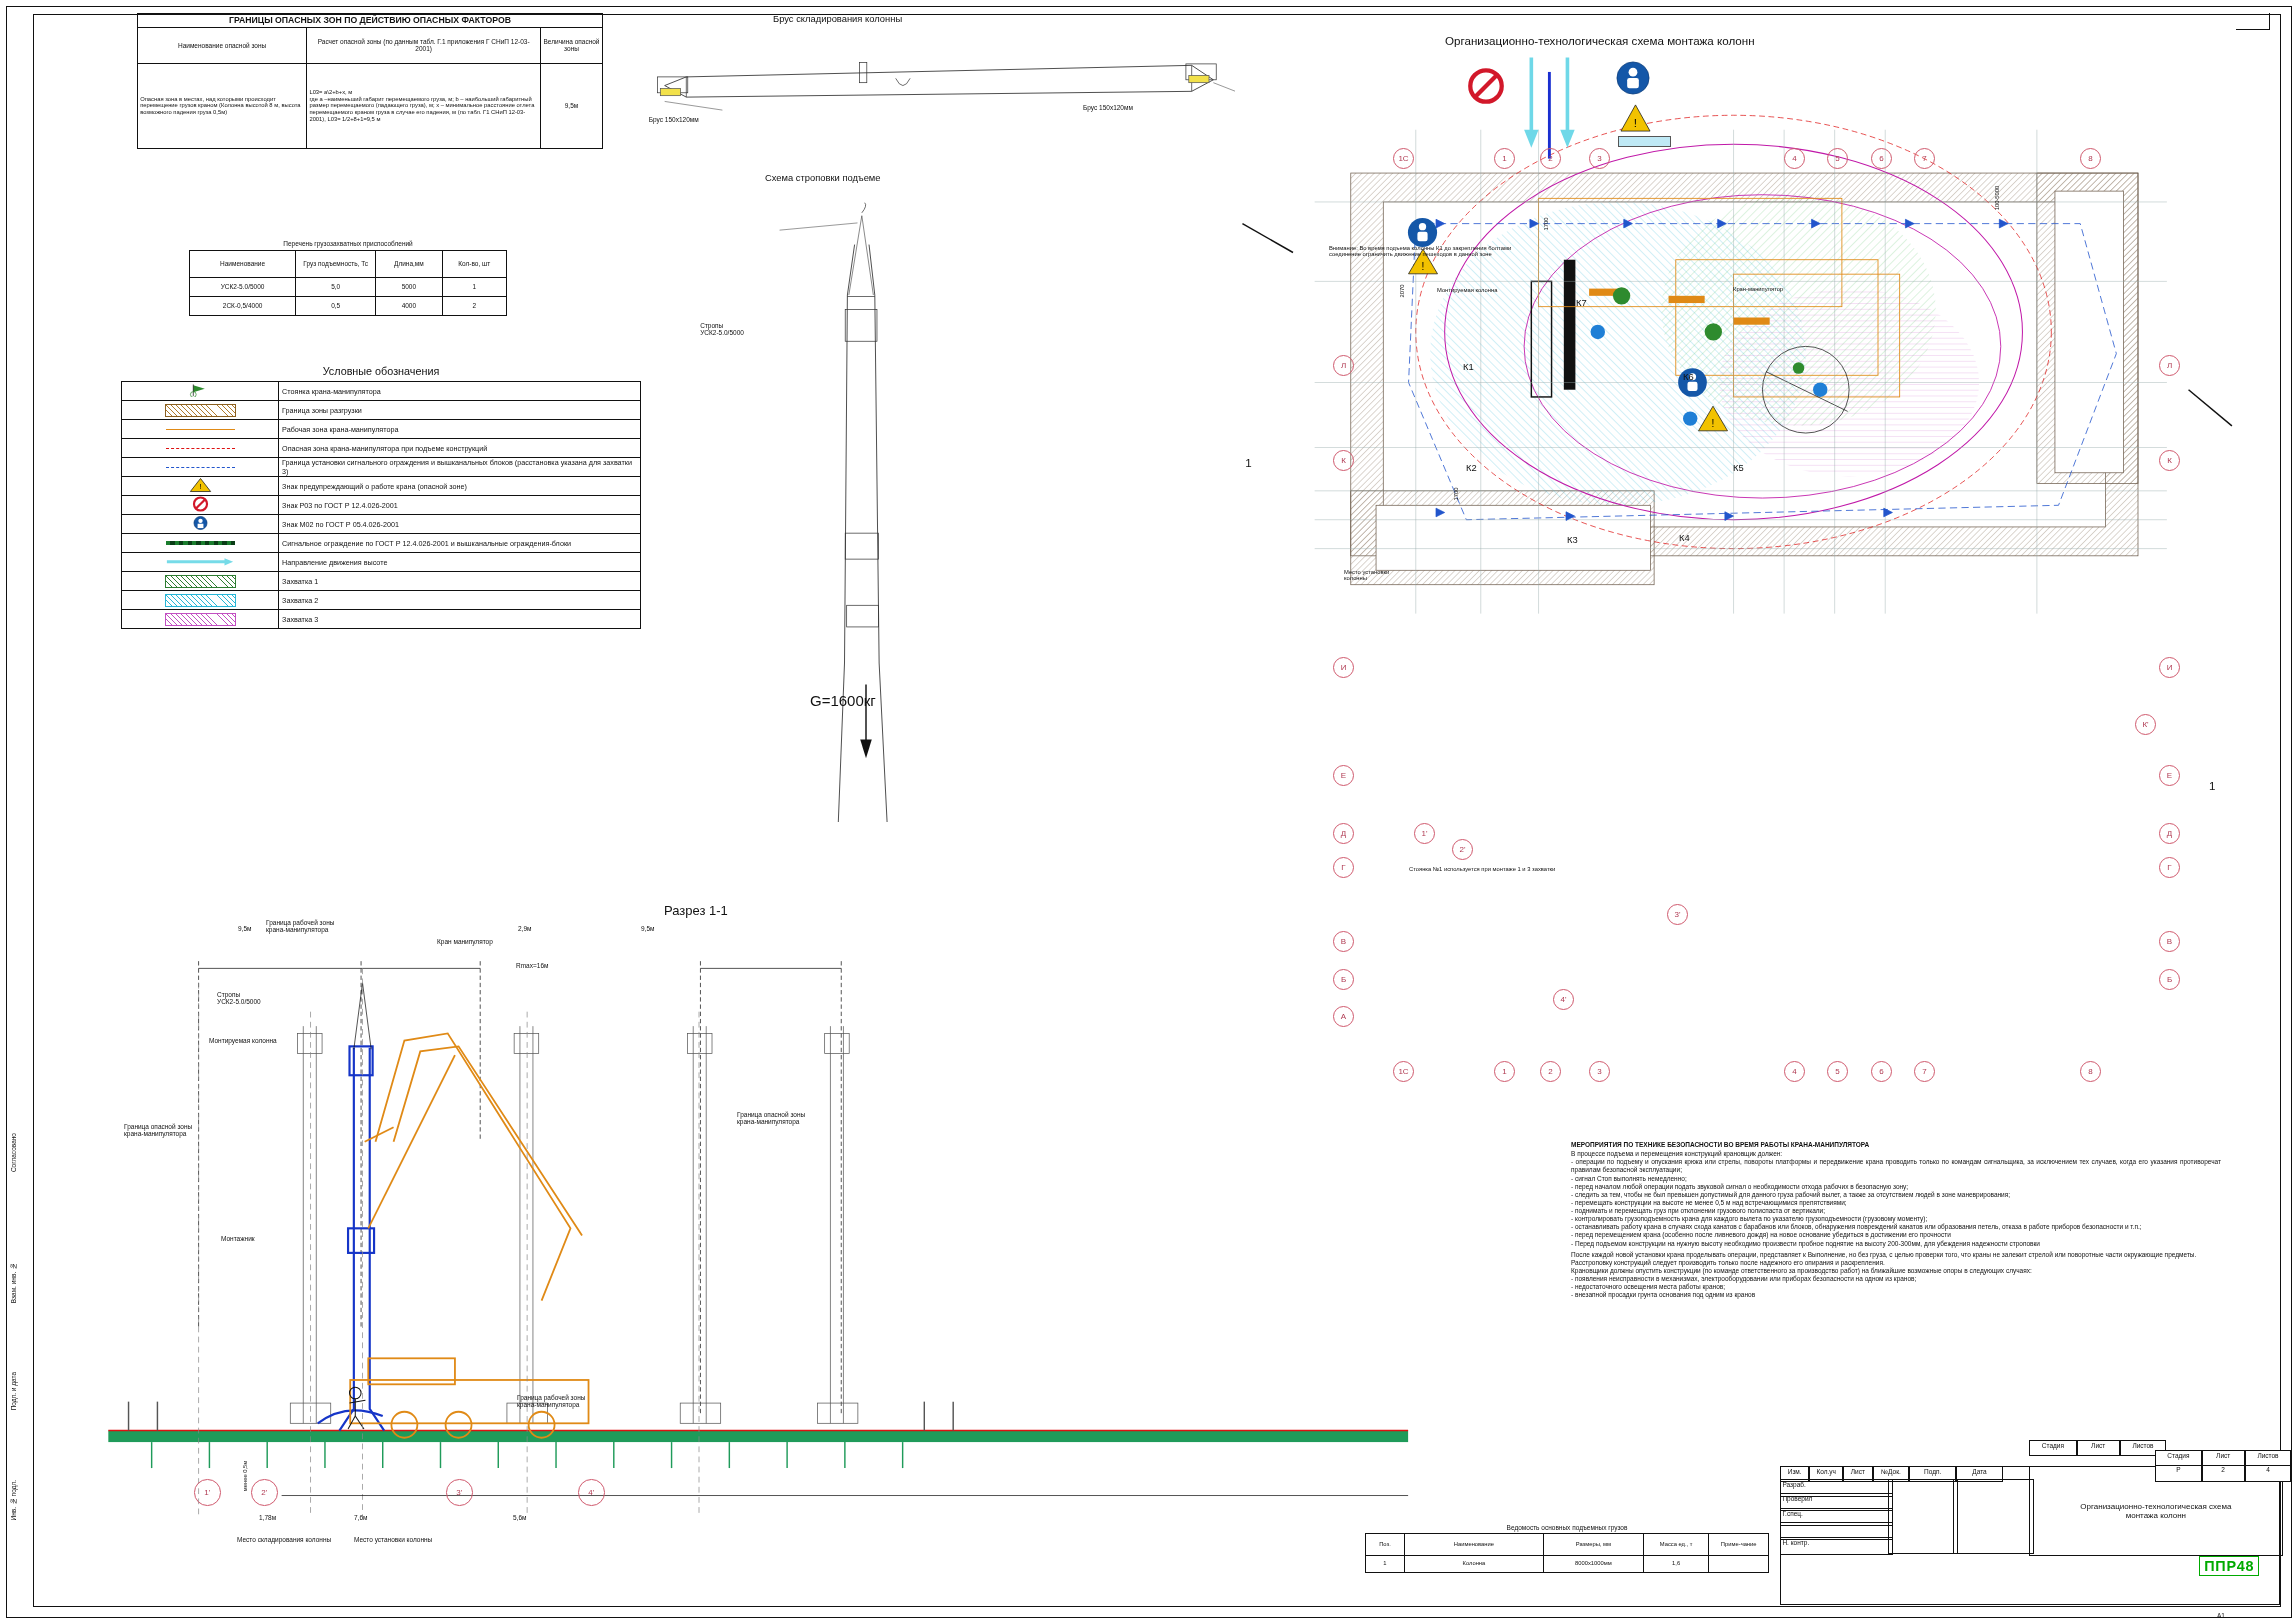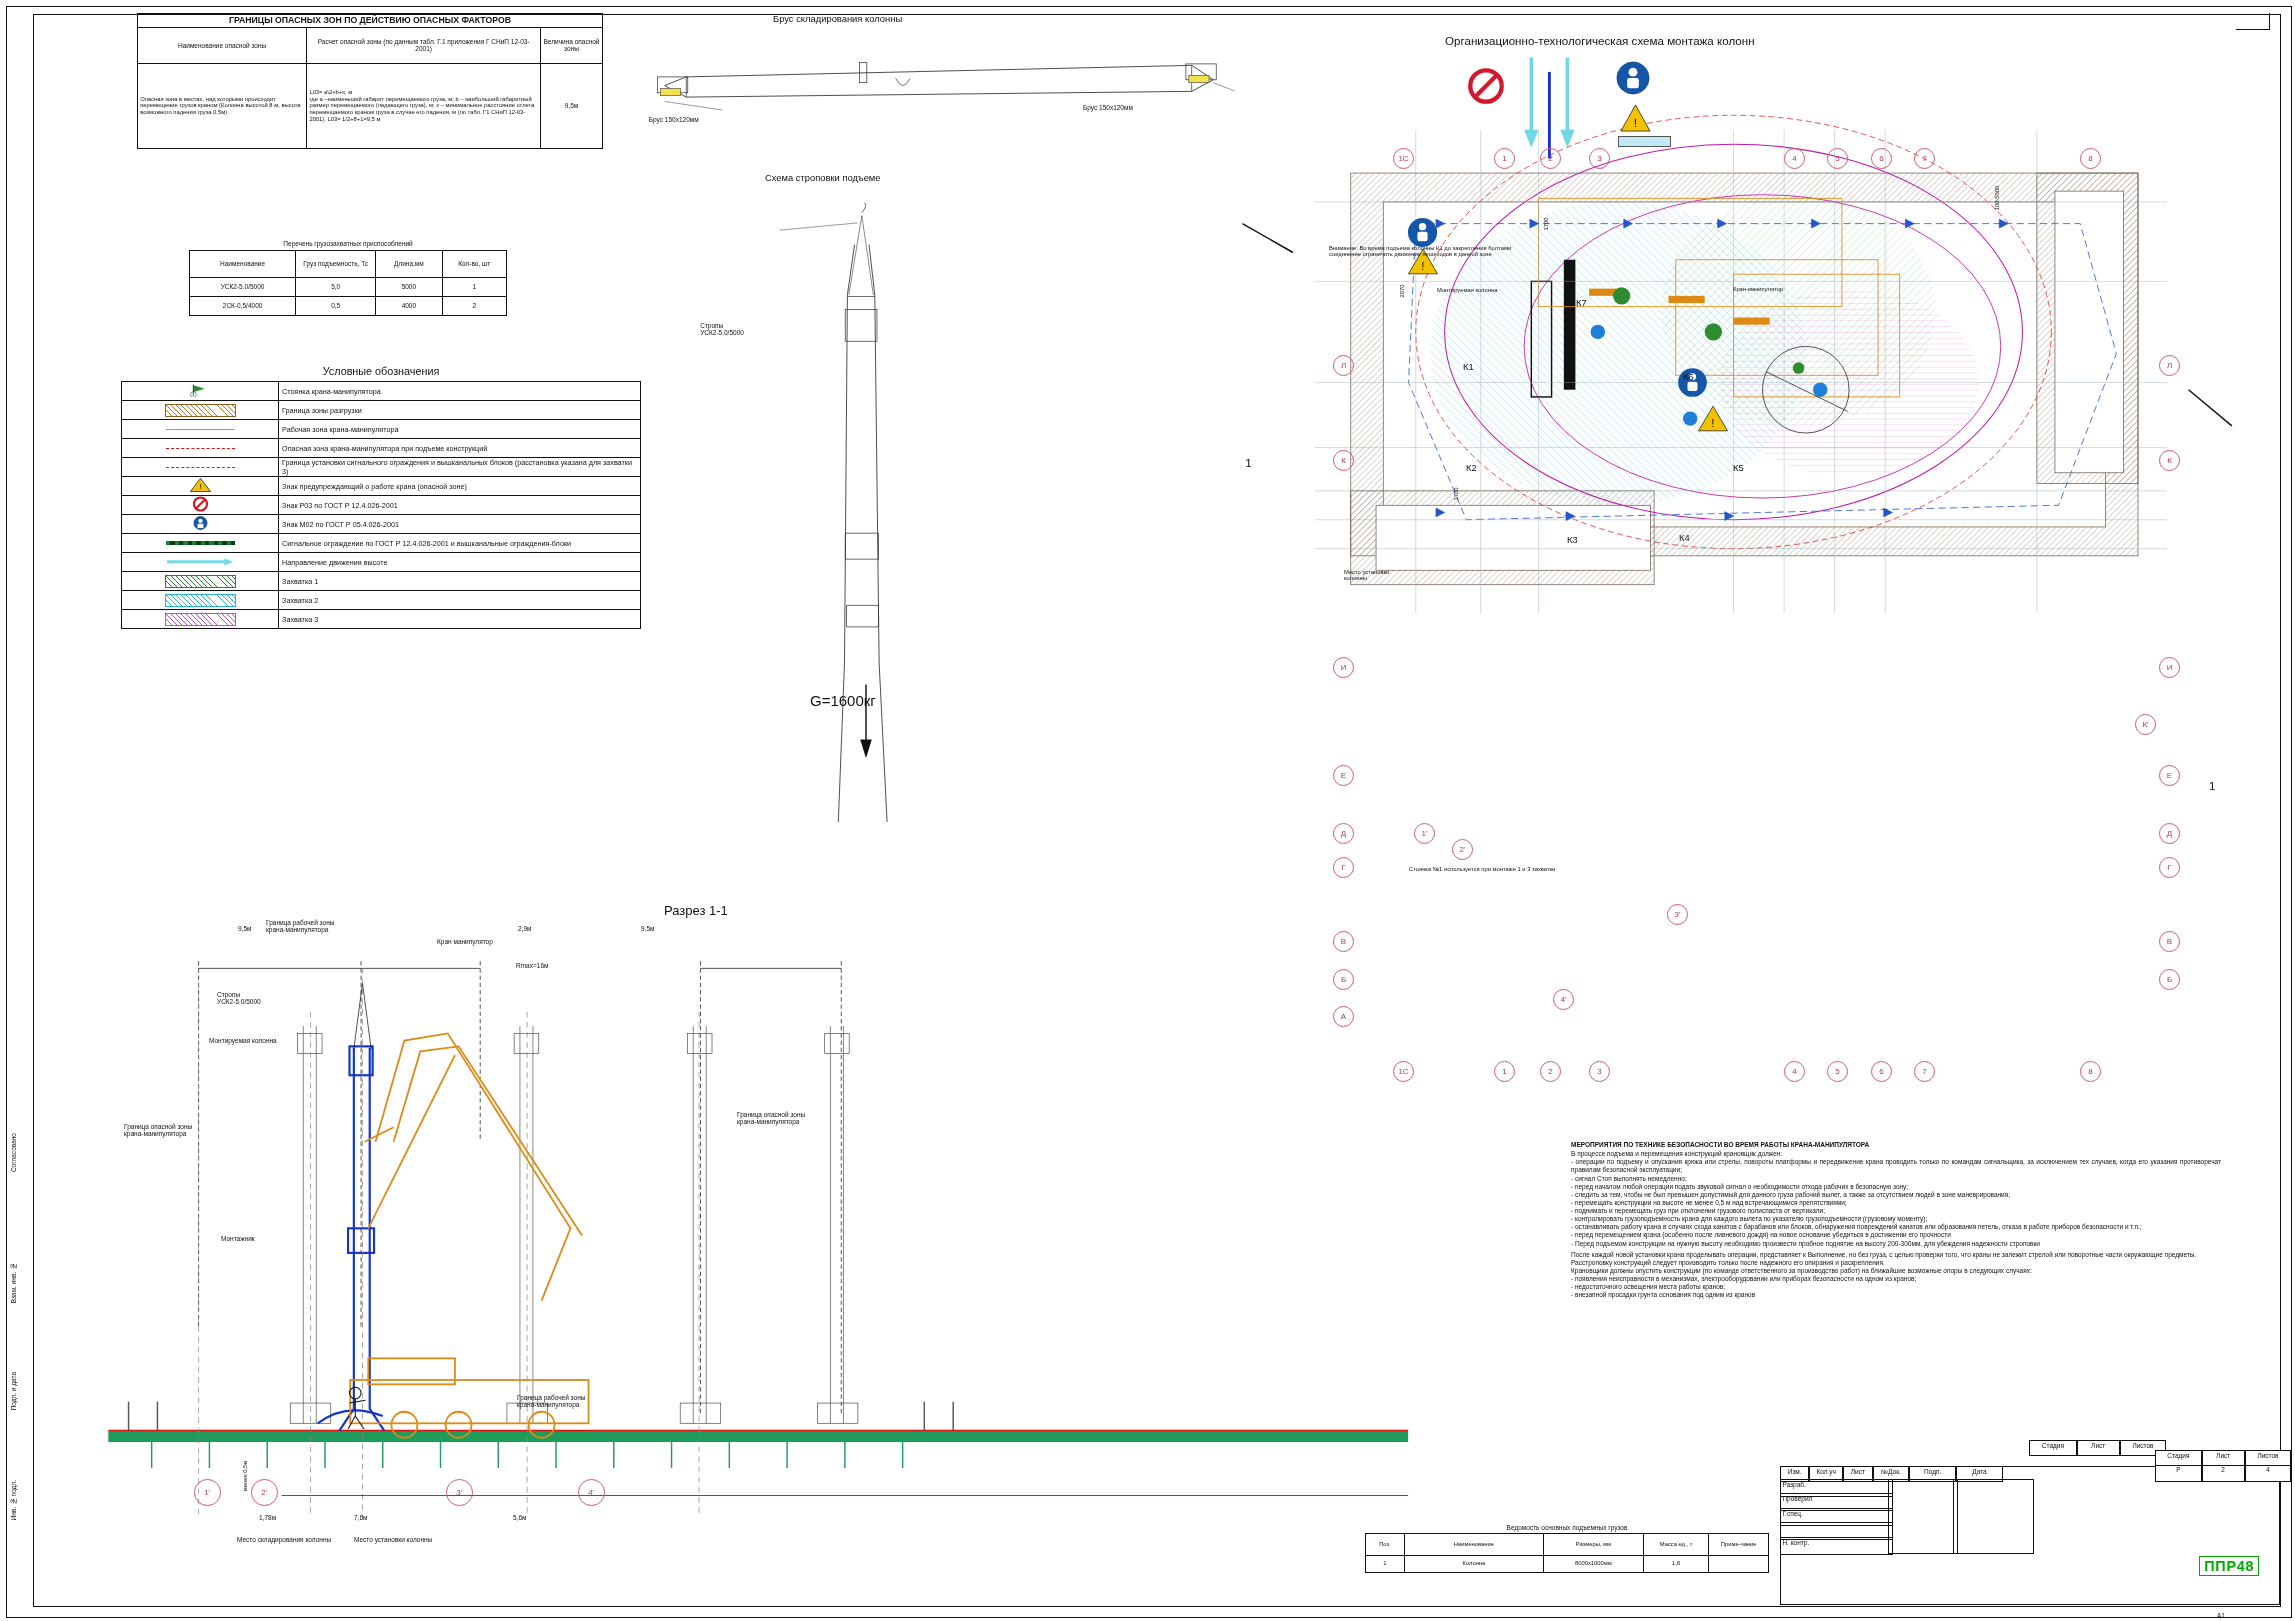--- a/index.html
+++ b/index.html
@@ -750,20 +750,25 @@
       </div>
       <div class="abs stampcell" style="left:0;top:13px;width:108px;height:14.4px;">Разраб.</div>
       <div class="abs stampcell" style="left:0;top:27.4px;width:108px;height:14.4px;">Проверил</div>
       <div class="abs stampcell" style="left:0;top:42px;width:108px;height:14.4px;">Г.спец.</div>
       <div class="abs stampcell" style="left:0;top:56px;width:108px;height:14.4px;"></div>
       <div class="abs stampcell" style="left:0;top:71px;width:108px;height:14.4px;">Н. контр.</div>
       <div class="abs stampcell" style="left:108px;top:13px;width:65px;height:72px;"></div>
       <div class="abs stampcell" style="left:173px;top:13px;width:76px;height:72px;"></div>
     </div>
 
+    <div class="abs" style="left:249px;top:0;width:249px;height:137px;">
+      <div class="abs stampcell" style="left:0;top:0;width:249px;height:87px;display:flex;align-items:center;justify-content:center;text-align:center;font-size:8px;white-space:pre-line;">Организационно-технологическая схема
+монтажа колонн</div>
+      <div class="abs" style="left:0;top:0px;"></div>
+    </div>
     <div class="abs" style="left:249px;top:0;width:249px;height:0;"></div>
     <div class="abs" style="left:249px;top:0px;width:249px;">
       <div class="abs" style="left:0;top:-26px;display:flex;">
         <div class="stampcell ctr" style="width:43px;height:13px;">Стадия</div>
         <div class="stampcell ctr" style="width:38px;height:13px;">Лист</div>
         <div class="stampcell ctr" style="width:42px;height:13px;">Листов</div>
       </div>
     </div>
     <div class="abs" style="left:375px;top:-16px;display:flex;">
       <div class="stampcell ctr" style="width:42px;height:14.4px;background:#fff;">Стадия</div>

